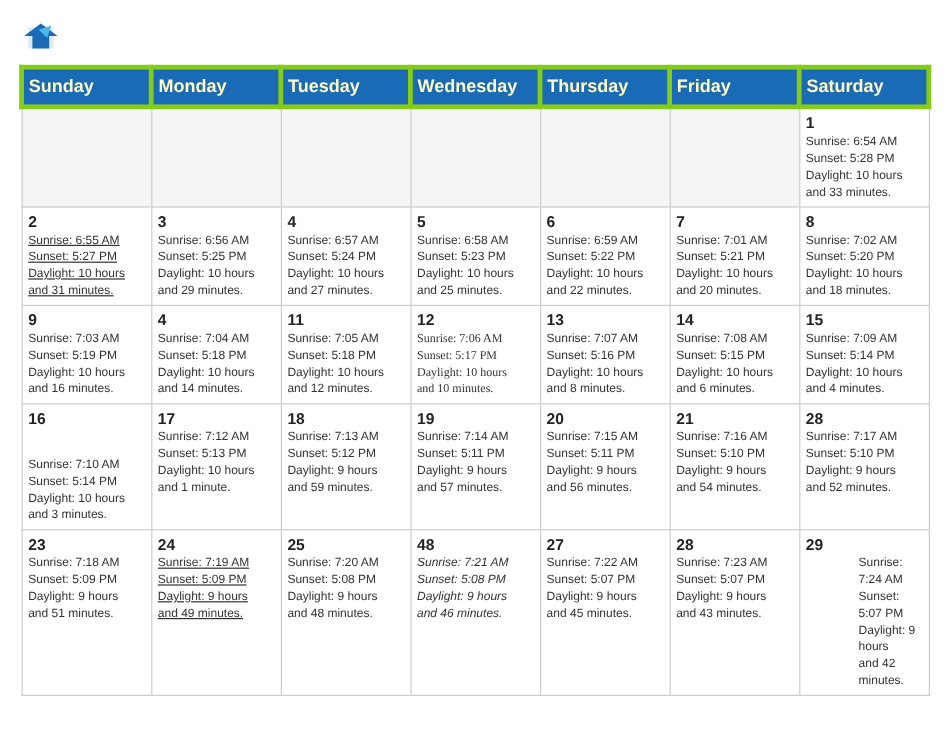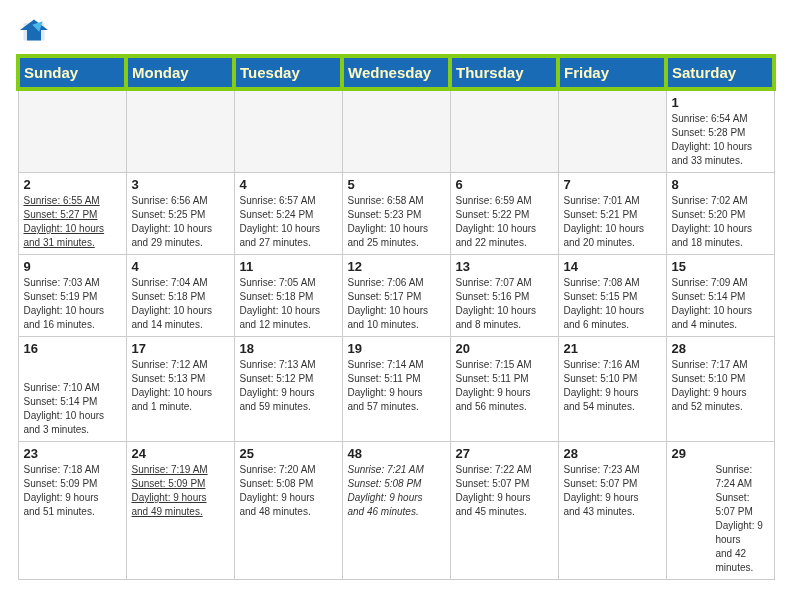--- a/index.html
+++ b/index.html
@@ -205,21 +205,21 @@
         </td>
         <td>
           <span class="day-number">11</span>
           <div class="day-info" style="white-space: pre-line;">Sunrise: 7:05 AM
 Sunset: 5:18 PM
 Daylight: 10 hours
 and 12 minutes.</div>
         </td>
         <td>
           <span class="day-number">12</span>
-          <div class="day-info" style="white-space: pre-line;">Sunrise: 7:06 AM
+          <div class="day-info" style="white-space: pre-line; font-family: Liberation Serif, serif;">Sunrise: 7:06 AM
 Sunset: 5:17 PM
 Daylight: 10 hours
 and 10 minutes.</div>
         </td>
         <td>
           <span class="day-number">13</span>
           <div class="day-info" style="white-space: pre-line;">Sunrise: 7:07 AM
 Sunset: 5:16 PM
 Daylight: 10 hours
 and 8 minutes.</div>

